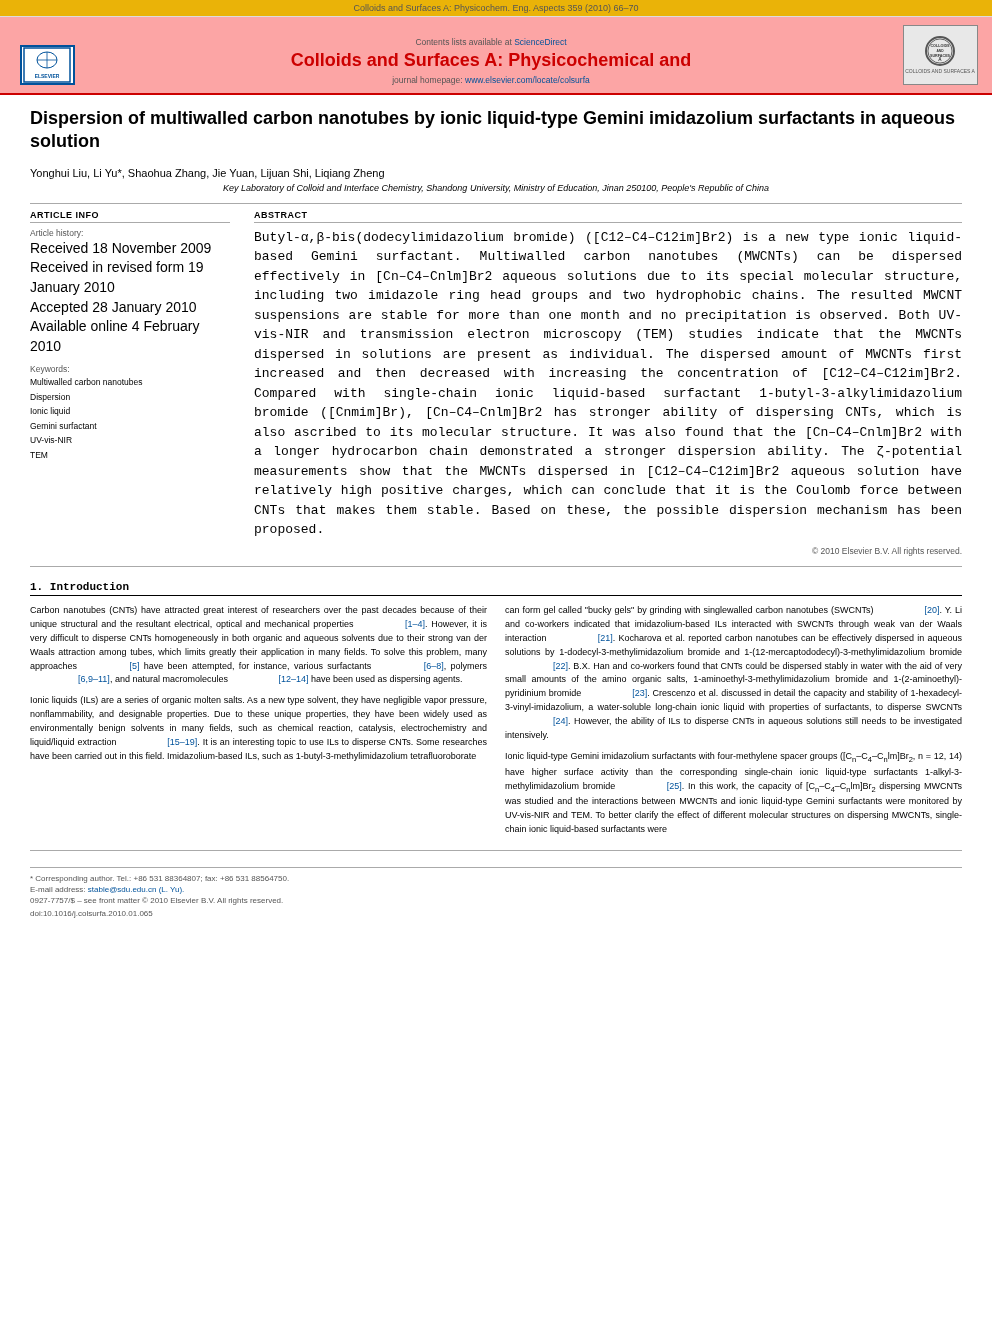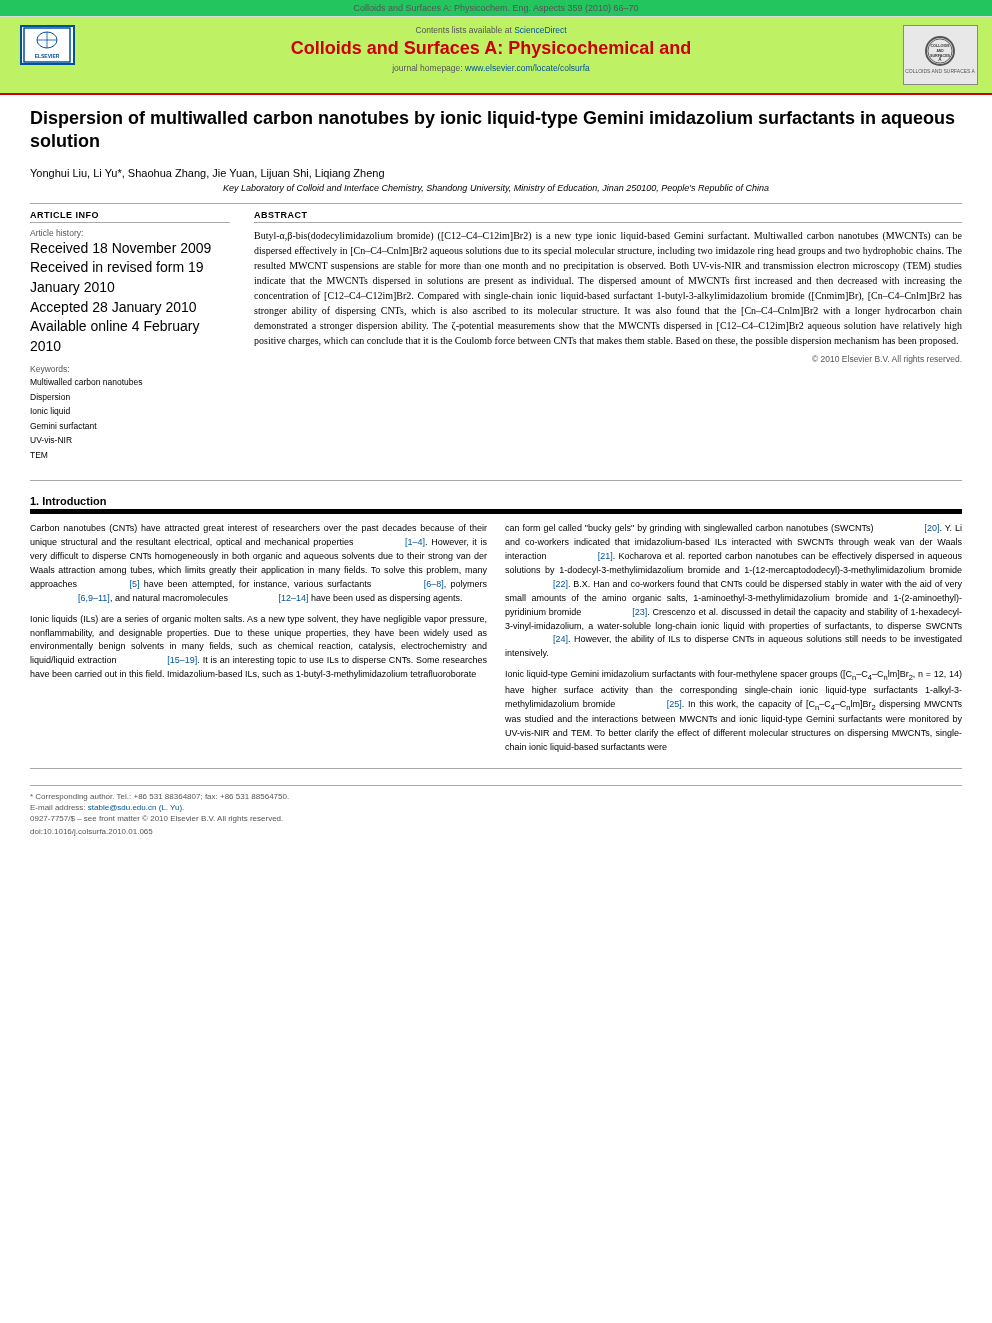--- a/index.html
+++ b/index.html
@@ -7,36 +7,36 @@
       background: #fff;
       font-family: 'Times New Roman', Times, serif;
       font-size: 10px;
       color: #000;
       width: 992px;
       min-height: 1323px;
     }
 
     
     .top-bar {
-      background: #22c55e;
+      background: #eab308;
       border-bottom: 1px solid #ddd;
       text-align: center;
       padding: 3px 0;
       font-size: 9px;
       color: #555;
       font-family: Arial, sans-serif;
     }
 
     
     .journal-header {
       display: flex;
-      align-items: flex-start;
+      align-items: flex-end;
       padding: 8px 12px;
       border-bottom: 2px solid #c00;
-      background: #bef264;
+      background: #fca5a5;
       gap: 10px;
     }
 
     .journal-logo-left {
       width: 70px;
       flex-shrink: 0;
     }
 
     .elsevier-logo {
       display: flex;
@@ -221,46 +221,46 @@
 
     .keywords-list {
       font-size: 8.5px;
       color: #000;
       font-family: Arial, sans-serif;
       line-height: 1.7;
     }
 
     
     .abstract-text {
-      font-size: 10px;
+      font-size: 13px;
       line-height: 1.5;
       text-align: justify;
       color: #000;
-      font-family: Liberation Serif, serif;
+      font-family: Liberation Mono, monospace;
     }
 
     .copyright-line {
       font-size: 8.5px;
       text-align: right;
       color: #555;
       font-family: Arial, sans-serif;
       margin-top: 6px;
     }
 
     
     .body-section {
       margin-top: 14px;
     }
 
     .section-title {
       font-size: 11px;
       font-weight: bold;
       color: #000;
-      font-family: Liberation Sans, sans-serif;
-      border-bottom: 5px solid #000000;
+      font-family: Liberation Mono, monospace;
+      border-bottom: 1px solid #000000;
       padding-bottom: 2px;
     }
 
     
     .body-two-col {
       display: flex;
       gap: 18px;
       margin-top: 8px;
     }
 

